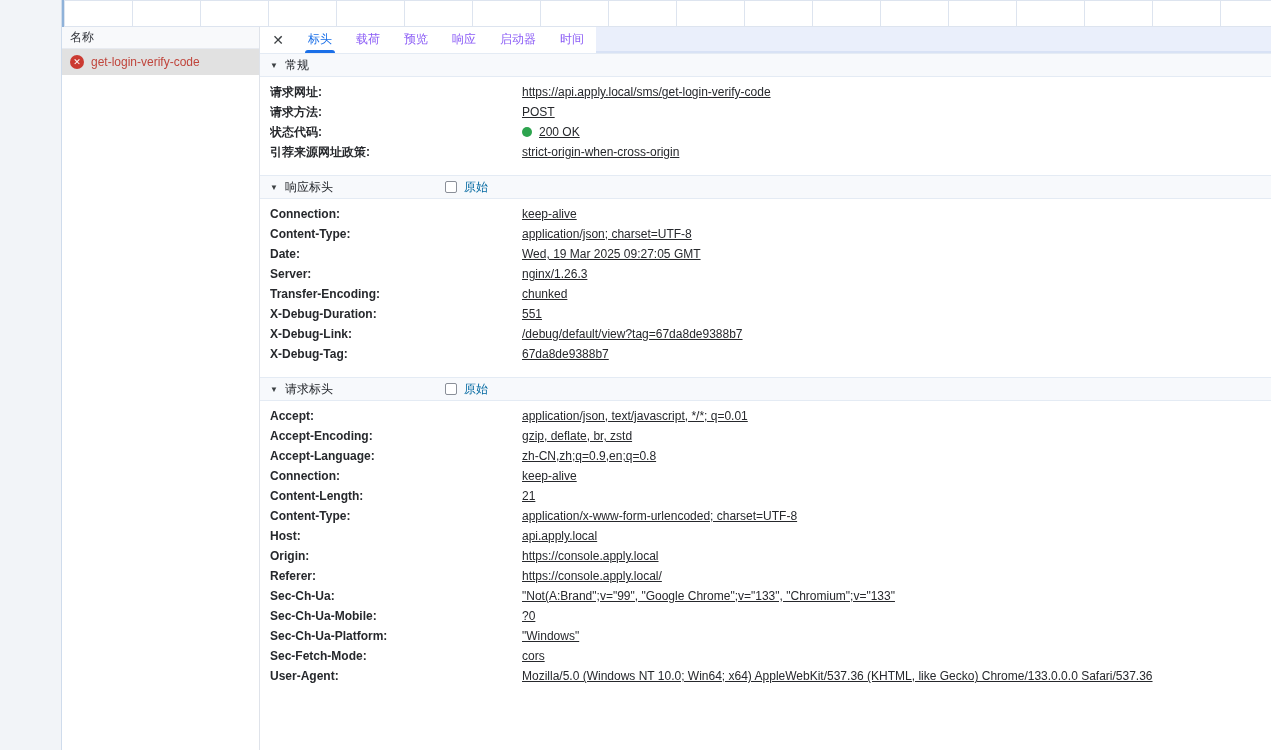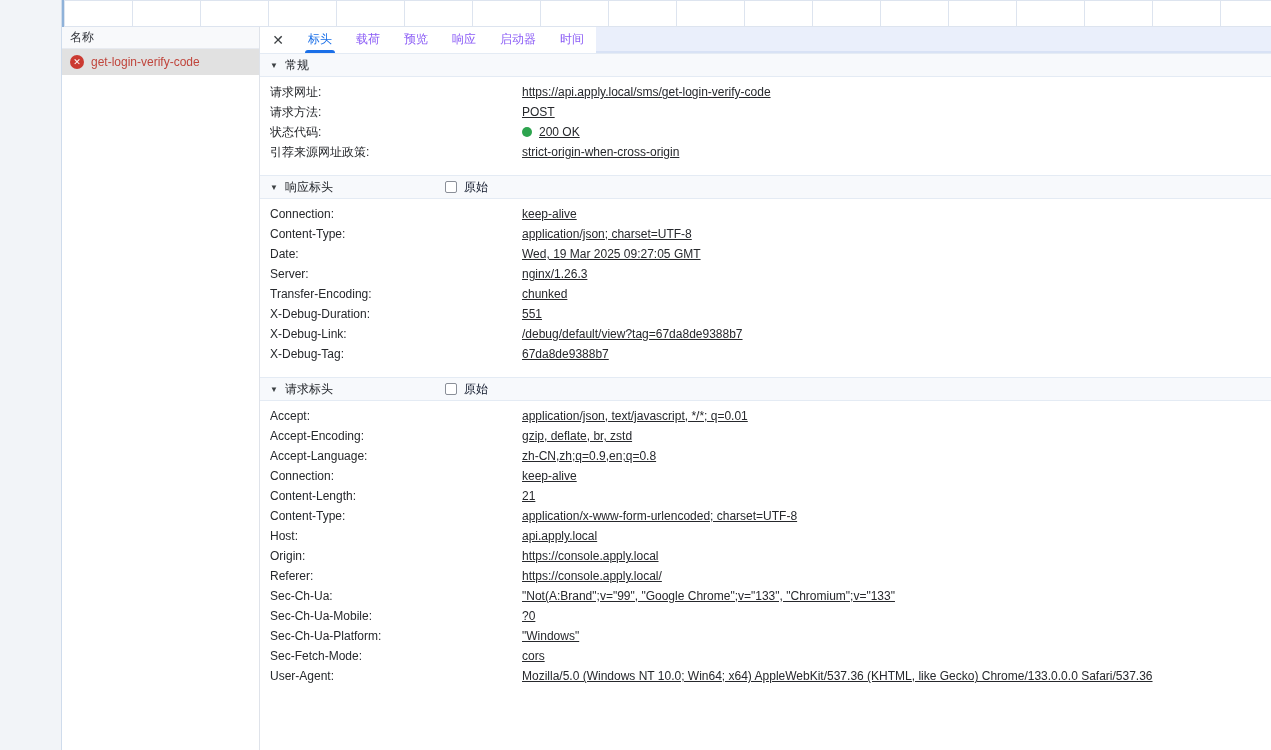--- a/index.html
+++ b/index.html
@@ -42,25 +42,25 @@
                        background:#1a6fe8; border-radius:3px 3px 0 0; }
   .tabbar-rest { flex:1; background:#eaeffb; border-bottom:2px solid #d8e2f5; }
 
   .sections { flex:1; overflow:hidden; }
   .band { height:24px; background:#f7f9fc; border-top:1px solid #e4ebf4; border-bottom:1px solid #e4ebf4;
           display:flex; align-items:center; padding-left:10px; position:relative; }
   .triangle { font-size:8px; color:#3c4043; margin-right:7px; }
   .band-title { color:#1f2227; }
   .raw { position:absolute; left:185px; display:flex; align-items:center; gap:7px; }
   .checkbox { width:12px; height:12px; border:1px solid #8a8f98; border-radius:2px; background:#fff; }
-  .raw-label { color:#0f172a; }
+  .raw-label { color:#0369a1; }
 
   .rows { padding:5px 0 13px 0; }
   .row { display:flex; height:20px; line-height:20px; padding-left:10px; white-space:nowrap; }
-  .hname { flex:0 0 252px; color:#26282c; overflow:hidden; }
+  .hname { flex:0 0 252px; color:#26282c; overflow:hidden;font-weight:bold; }
   .hvalue { flex:1; color:#26282c; overflow:hidden;text-decoration:underline; }
   .dot { display:inline-block; width:10px; height:10px; border-radius:50%; background:#2da44e;
          margin-right:7px; vertical-align:-1px; }
 </style>
 </head>
 <body>
 
 <div class="app">
   <div class="left-strip"></div>
 

